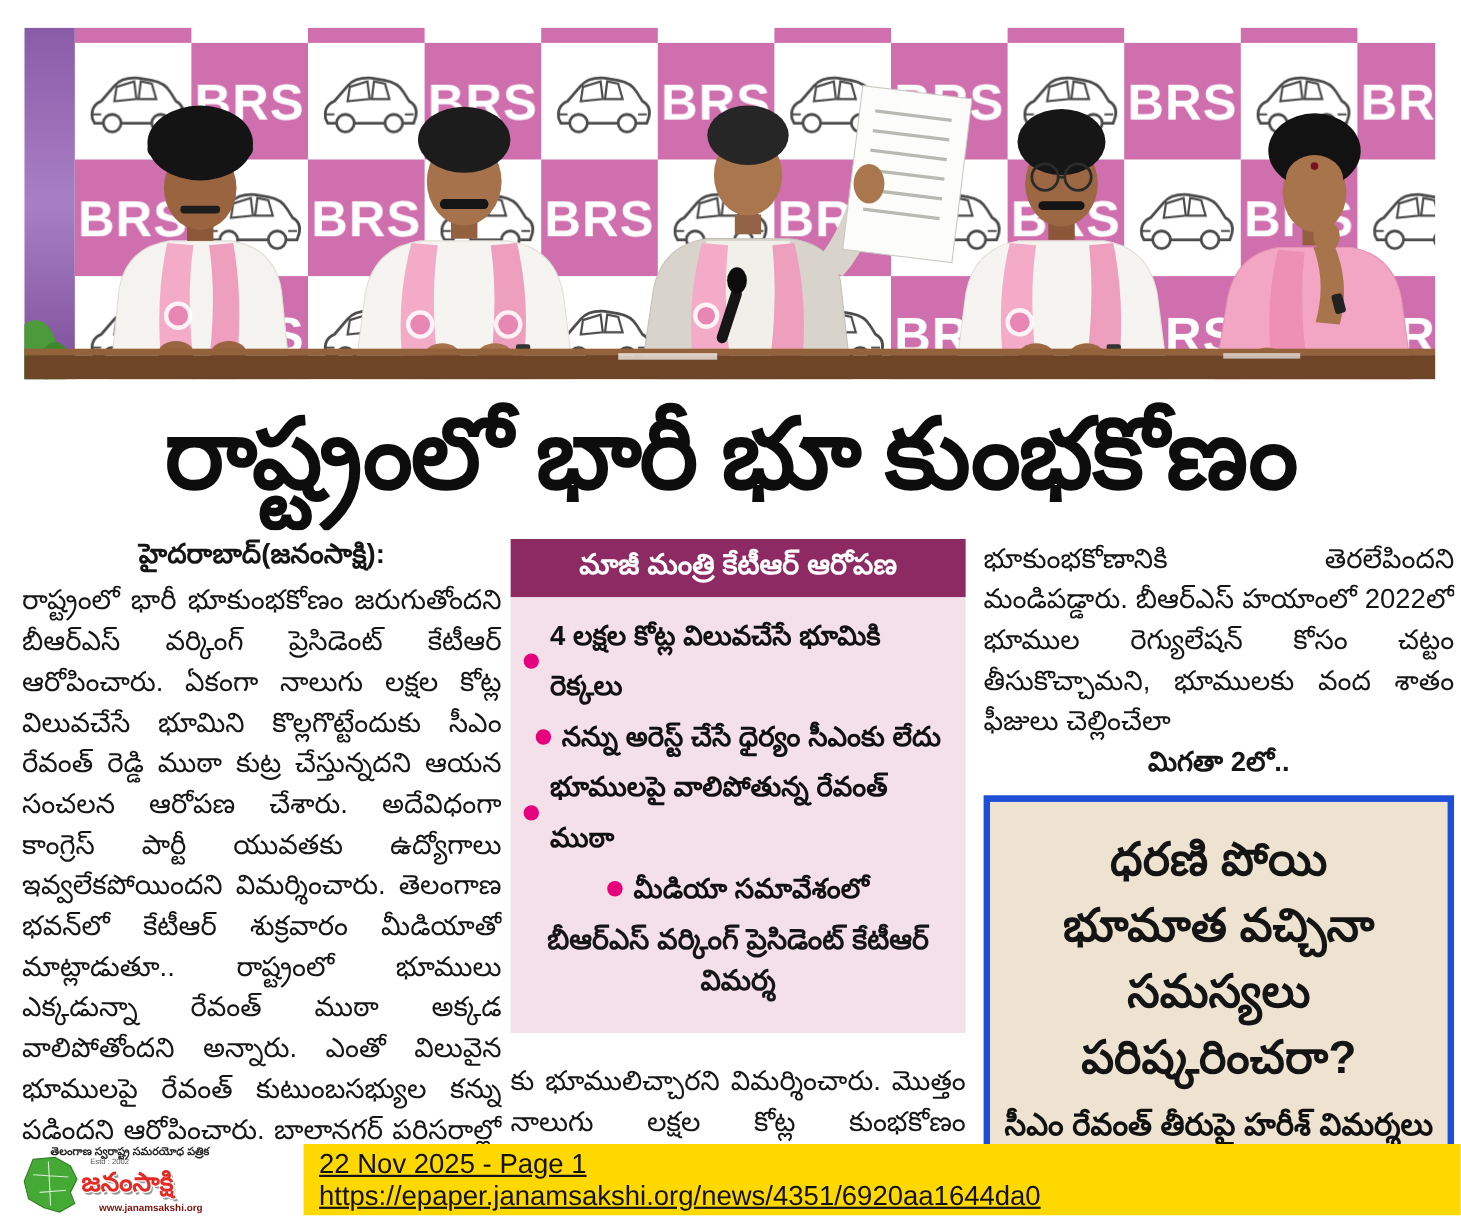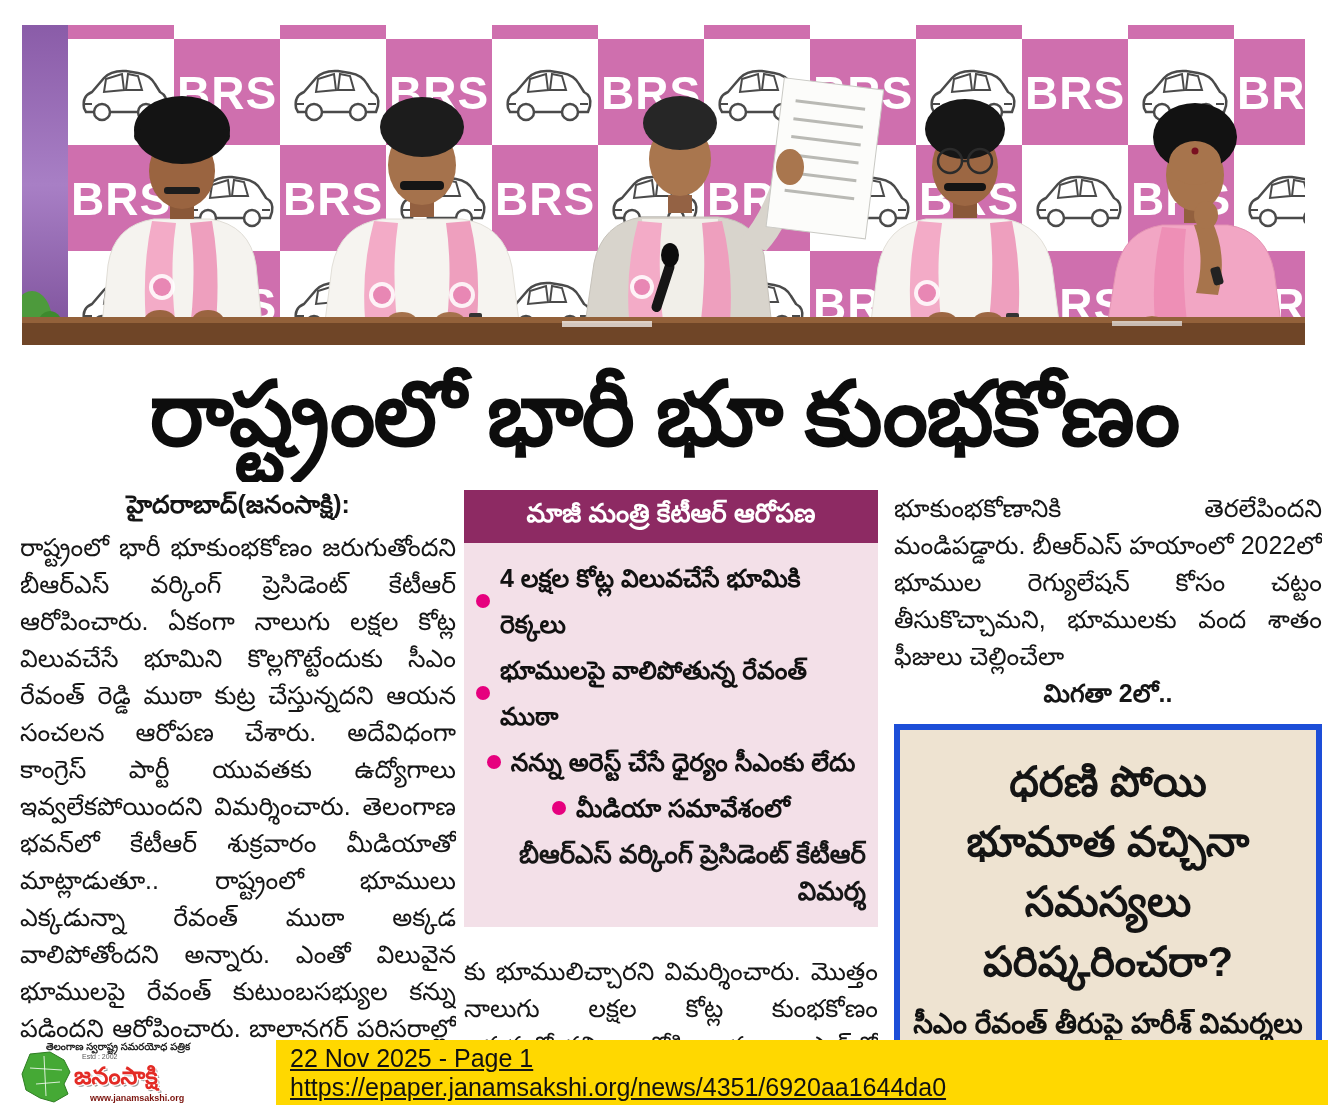--- a/index.html
+++ b/index.html
@@ -21,26 +21,26 @@
   .col{position:absolute;top:490px;height:552px;overflow:hidden;}
   .col1{left:20px;width:436px;}
   .col2{left:464px;width:414px;}
   .col3{left:894px;width:428px;}
   .body{margin:0;font-size:25px;line-height:37px;text-align:justify;color:#161616;}
   .dateline{font-weight:bold;font-size:25px;text-align:center;margin-bottom:4px;}
 
   
   .hl-header{background:var(--maroon,#8d2a63);color:#fff;font-weight:bold;font-size:26px;
              text-align:center;padding:8px 4px;}
-  .hl-body{background:var(--pinkbox,#f3e0e8);padding:12px 12px 14px;}
+  .hl-body{background:var(--pinkbox,#f3e0e8);padding:12px 12px 26px;}
   .hl-bullet{font-weight:bold;font-size:25px;line-height:46px;color:#111;
              display:flex;align-items:center;gap:10px;}
   .hl-bullet.center{justify-content:center;}
   .dot{width:14px;height:14px;border-radius:50%;background:var(--bullet,#e6007e);flex:0 0 auto;}
-  .hl-footer{font-weight:bold;font-size:26px;text-align:right;margin-top:8px;}
+  .hl-footer{font-weight:bold;font-size:26px;text-align:center;margin-top:8px;}
   .col2 .body{margin-top:26px;}
 
   
   .continued{font-weight:bold;font-size:25px;text-align:center;margin:4px 0 10px;}
   .callout{background:var(--beige,#eee3d1);border:6px solid #1d4ed8;padding:22px 8px 12px;}
   .callout-title div{font-weight:bold;font-size:42px;line-height:60px;text-align:center;color:#141414;}
   .callout-sub{font-weight:bold;font-size:28px;text-align:center;margin-top:16px;color:#111;}
 
   
   .footer{position:absolute;left:0;top:1040px;width:1328px;height:80px;margin-left:18px;}
@@ -201,27 +201,27 @@
   </div>
 
   <div class="col col2">
     <div class="hl-box">
       <div class="hl-header">మాజీ మంత్రి కేటీఆర్ ఆరోపణ</div>
       <div class="hl-body">
         <div class="hl-bullet">
           <span class="dot"></span>
           <span>4 లక్షల కోట్ల విలువచేసే భూమికి రెక్కలు</span>
         </div>
+        <div class="hl-bullet center">
+          <span class="dot"></span>
+          <span>నన్ను అరెస్ట్ చేసే ధైర్యం సీఎంకు లేదు</span>
+        </div>
         <div class="hl-bullet">
           <span class="dot"></span>
           <span>భూములపై వాలిపోతున్న రేవంత్ ముఠా</span>
-        </div>
-        <div class="hl-bullet center">
-          <span class="dot"></span>
-          <span>నన్ను అరెస్ట్ చేసే ధైర్యం సీఎంకు లేదు</span>
         </div>
         <div class="hl-bullet center">
           <span class="dot"></span>
           <span>మీడియా సమావేశంలో</span>
         </div>
         <div class="hl-footer">బీఆర్ఎస్ వర్కింగ్ ప్రెసిడెంట్ కేటీఆర్ విమర్శ</div>
       </div>
     </div>
     <p class="body">కు భూములిచ్చారని విమర్శించారు. మొత్తం నాలుగు లక్షల కోట్ల కుంభకోణం జరుగుతోందని ఆరోపించారు. జపాన్‌లో ఉన్నప్పుడు కూడా ఆ భూమికి సంబంధించిన ఫైల్‌పై రేవంత్ ఆదేశాలు ఇచ్చారని తెలిపారు. ప్రతి ప్రభుత్వం పారిశ్రామికవేత్తలకు రాయితీలు ఇస్తుందని, కానీ కాంగ్రెస్ ప్రభుత్వం మాత్రం హైదరాబాద్‌లో అతిపెద్ద</p>
   </div>

